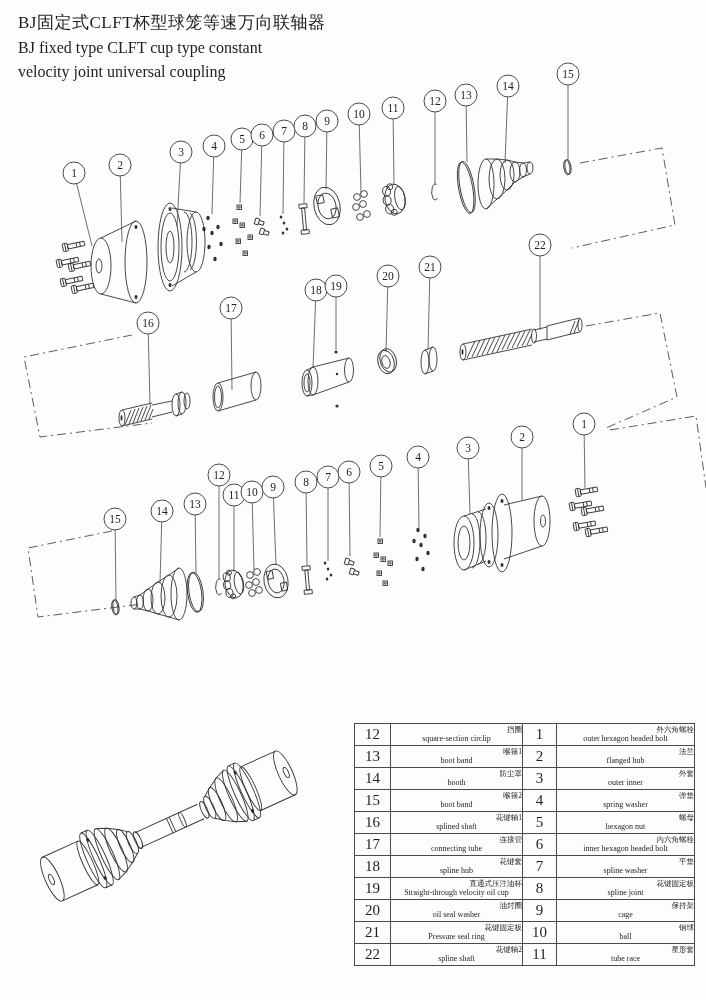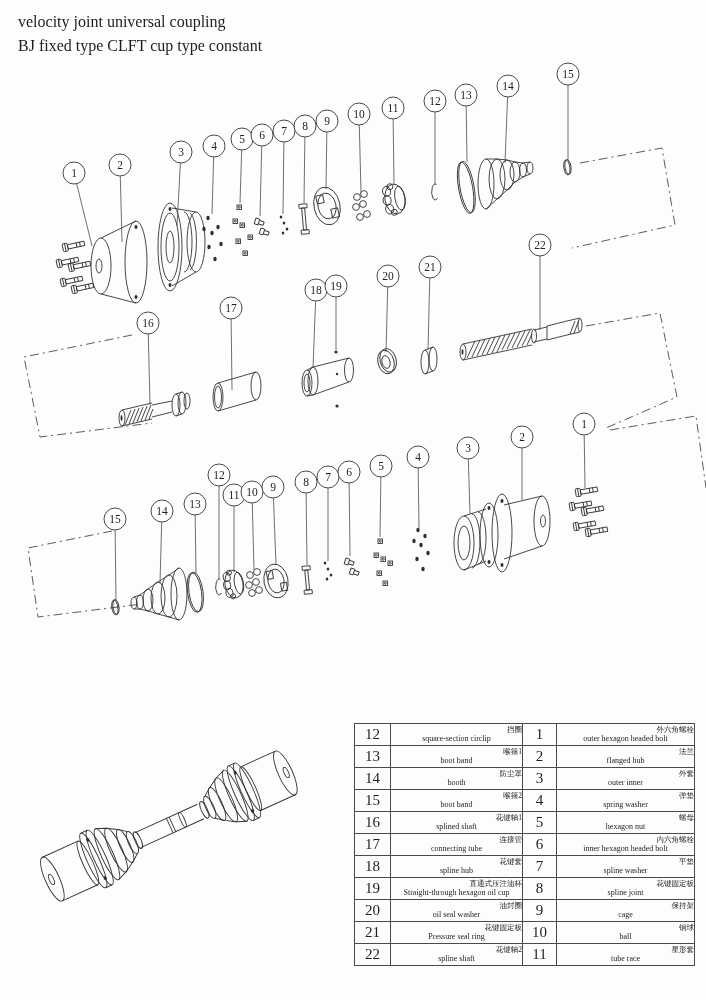--- a/index.html
+++ b/index.html
@@ -23,22 +23,23 @@
   #parts-table td.no{font-size:15px;}
   #parts-table .zh{font-size:7.5px;line-height:1.2;white-space:nowrap;text-align:right;}
   #parts-table .en{font-size:8px;line-height:1.2;white-space:nowrap;font-family:Liberation Serif, serif;}
 </style>
 </head>
 <body>
 
 <div id="page">
 
   <div id="title-block">
+    <div id="title-zh">BJ固定式CLFT杯型球笼等速万向联轴器</div>
+    <div class="title-en">BJ fixed type CLFT cup type constant</div>
     <div class="title-en">velocity joint universal coupling</div>
-    <div class="title-en">BJ fixed type CLFT cup type constant</div>
   </div>
 
   <svg id="drawing" width="706" height="1000" viewBox="0 0 706 1000" xmlns="http://www.w3.org/2000/svg">
 
     <defs>
       <g id="bolt">
         <rect x="0" y="0" width="5" height="8" rx="1"></rect>
         <line x1="2.5" y1="0.5" x2="2.5" y2="7.5"></line>
         <rect x="5" y="1.8" width="17" height="4.4"></rect>
         <line x1="14" y1="1.8" x2="14" y2="6.2"></line>
@@ -566,21 +567,21 @@
           <td class="no">7</td>
           <td>
             <div class="zh">平垫</div>
             <div class="en">spline washer</div>
           </td>
         </tr>
         <tr>
           <td class="no">19</td>
           <td>
             <div class="zh">直通式压注油杯</div>
-            <div class="en">Straight-through hexagon oil cup</div>
+            <div class="en">Straight-through velocity oil cup</div>
           </td>
           <td class="no">8</td>
           <td>
             <div class="zh">花键固定板</div>
             <div class="en">spline joint</div>
           </td>
         </tr>
         <tr>
           <td class="no">20</td>
           <td>

